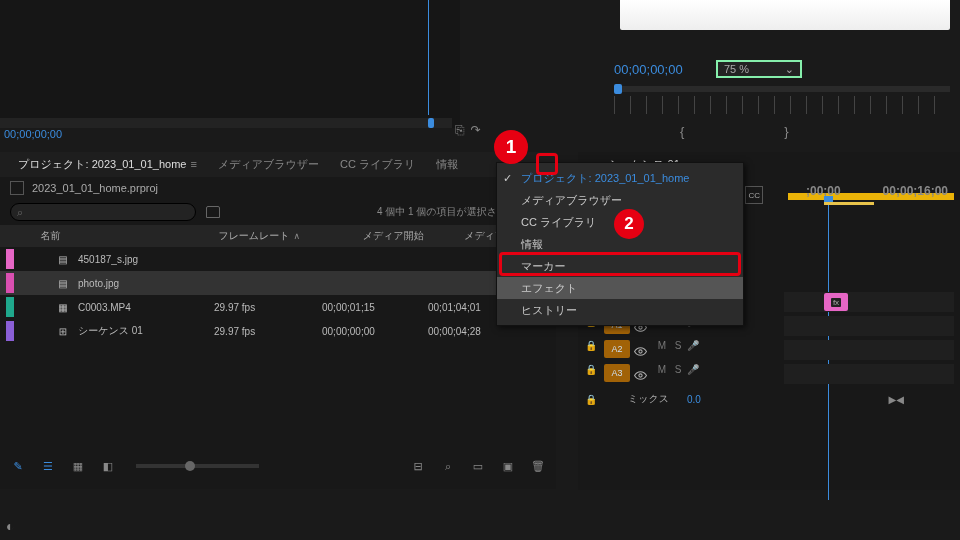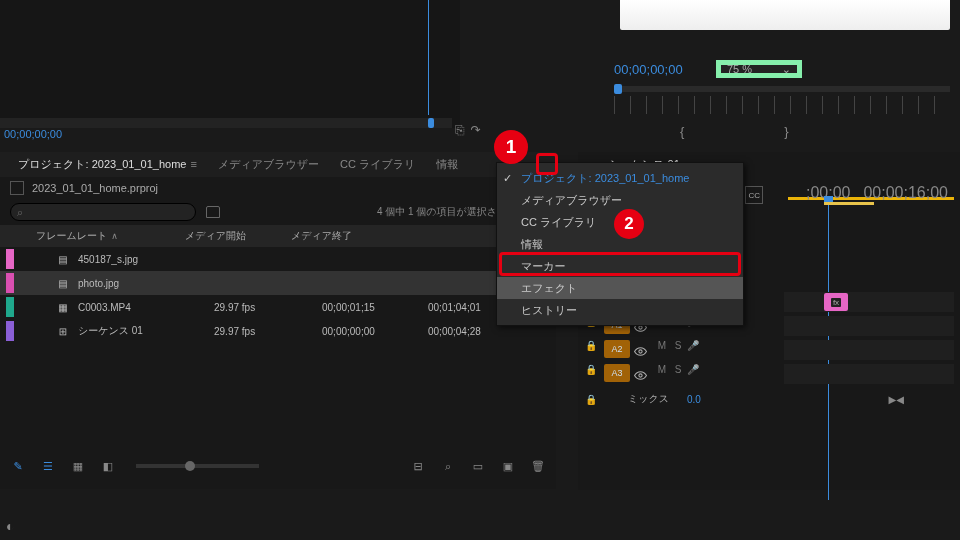--- a/index.html
+++ b/index.html
@@ -8,21 +8,21 @@
   .source-area .playhead { position: absolute; left: 428px; top: 0; width: 1px; height: 115px; background: #3b8cde; }
   .source-area .playhead::before { content:""; position:absolute; top:-4px; left:-3px; width:7px;height:4px;background:#3b8cde; }
   .source-scrub { position:absolute; top:118px; left:0; width:452px; height:10px; background:#232323; }
   .source-scrub .pos { position:absolute; left:428px; top:0; width:6px; height:10px; background:#3b8cde; border-radius:2px;}
   .source-tools { position:absolute; top:123px; left:455px; display:flex; gap:6px; color:#888; font-size:12px;}
   .source-tools span { cursor:pointer; }
 
   .program-area { position: absolute; top: 0; right: 0; width: 360px; height: 150px; background: #1a1a1a; }
   .program-video { position:absolute; top:0; left:20px; width:330px; height:30px; background:linear-gradient(to bottom,#fff,#eee); border-radius: 0 0 2px 2px;}
   .program-tc { position:absolute; top:62px; left:14px; color:#3b8cde; font-size:13px; }
-  .program-zoom { position:absolute; top:60px; left:116px; width:86px; height:18px; background:#232323; border:5px solid #86efac; display:flex; align-items:center; justify-content:space-between; padding:0 6px; color:#aaa;}
+  .program-zoom { position:absolute; top:60px; left:116px; width:86px; height:18px; background:#232323; border:2px solid #86efac; display:flex; align-items:center; justify-content:space-between; padding:0 6px; color:#aaa;}
   .prog-ruler { position:absolute; top:86px; left:14px; right:10px; height:32px; }
   .prog-ruler .bar { position:absolute; top:0; left:0; right:0; height:6px; background:#2a2a2a;}
   .prog-ruler .bar .ph { position:absolute; left:0; top:-2px; width:8px; height:10px; background:#3b8cde; border-radius:2px;}
   .prog-ruler .ticks { position:absolute; top:10px; left:0; right:0; height:18px; display:flex; }
   .prog-ruler .ticks span { flex:1; border-left:1px solid #444; }
   .prog-marks { position:absolute; top:124px; left:80px; display:flex; gap:100px; color:#888; font-size:13px;}
 
   .tabs-row { position:absolute; top:152px; left:0; width:556px; height:25px; display:flex; align-items:center; background:#1e1e1e; padding-left:8px; gap:1px; }
   .tabs-row .tab { padding: 4px 10px; color:#888; cursor:pointer; position:relative; }
   .tabs-row .tab.active { color:#ddd; }
@@ -63,21 +63,21 @@
   .dropdown .item.checked { color:#3b8cde; }
   .dropdown .item.hl { background:#555; }
   .dropdown .hl-border { position:absolute; border:3px solid #e60012; border-radius:4px; pointer-events:none;}
   .badge-2 { position:absolute; width:30px; height:30px; border-radius:50%; background:#e60012; color:#fff; display:flex; align-items:center; justify-content:center; font-weight:bold; font-size:17px; z-index:50;}
 
   .timeline-area { position:absolute; top:152px; left:578px; right:0; bottom:50px; background:#181818;}
   .tl-tabs { height:25px; display:flex; align-items:center; padding-left:10px; color:#ddd;}
   .tl-tabs .tab{ padding:4px 8px; position:relative;}
   .tl-tabs .tab.active::after{ content:""; position:absolute; bottom:-4px; left:4px; right:4px; height:2px; background:#ddd;}
   .tl-tools { position:absolute; top:44px; left:-32px; width:30px; display:flex; flex-direction:column; gap:10px; align-items:center; color:#888; font-size:14px;}
-  .tl-header { position:absolute; top:32px; left:210px; right:6px; height:16px; color:#888; font-size:16px; border-bottom:3px solid #eab308;}
+  .tl-header { position:absolute; top:32px; left:210px; right:6px; height:16px; color:#888; font-size:12px; border-bottom:7px solid #eab308;font-weight:bold;}
   .tl-header span{ position:absolute; }
   .tl-ruler-mark { position:absolute; top:50px; left:210px; right:6px; height:6px; }
   .tl-ruler-mark .ph { position:absolute; left:40px; top:-2px; width:1px; height:300px; background:#3b8cde;}
   .tl-ruler-mark .ph::before{content:""; position:absolute; top:-4px; left:-4px; width:9px; height:7px; background:#3b8cde;}
   .tl-yellow { position:absolute; top:50px; left:246px; width:50px; height:3px; background:#e8c34b; }
   .tl-icons-row { position:absolute; top:30px; left:6px; display:flex; gap:8px; color:#888; font-size:12px;}
   .no-drop { width:18px;height:18px;border:1px solid #555;border-radius:0;display:flex;align-items:center;justify-content:center;}
   .tracks { position:absolute; top:140px; left:6px; right:6px;}
   .track-row { height:22px; display:flex; font-size:10px; color:#aaa; margin-bottom:2px;}
   .tr-lock { width:16px; text-align:center;}
@@ -170,20 +170,21 @@
   </div>
   <div class="project-search">
     <div class="search-input">
         <span>⌕</span>
       </div>
     <div class="bin-icon"></div>
     <div class="sel-info">4 個中 1 個の項目が選択されました</div>
   </div>
   <div class="col-headers">
     <div class="c1"></div>
+    <div class="c2">名前</div>
     <div class="c3"><span>フレームレート</span><span class="sort-ar">∧</span></div>
     <div class="c4">メディア開始</div>
     <div class="c5">メディア終了</div>
   </div>
   <div class="rows">
     <div class="row">
       <div class="swatch pink"></div>
       <div class="icon">▤</div>
       <div class="nm">450187_s.jpg</div>
       <div class="c3"></div>

